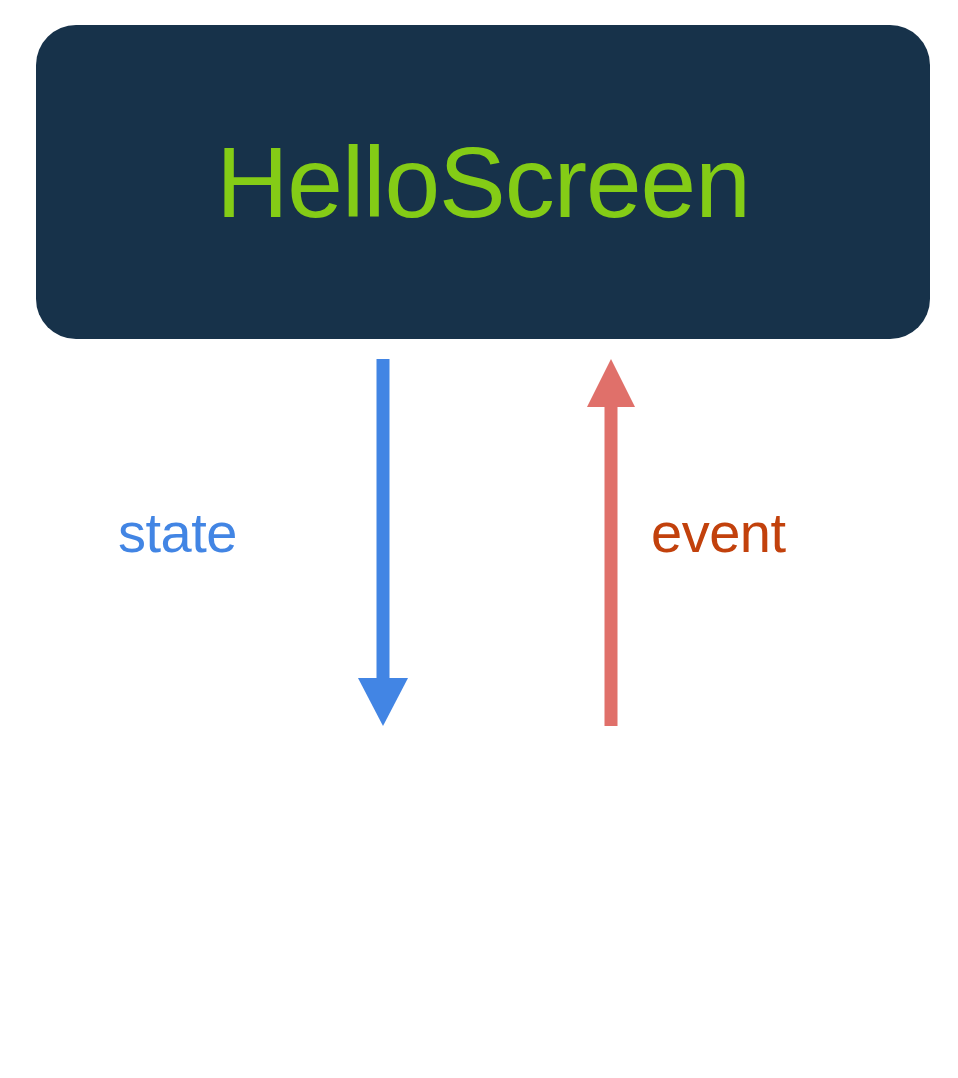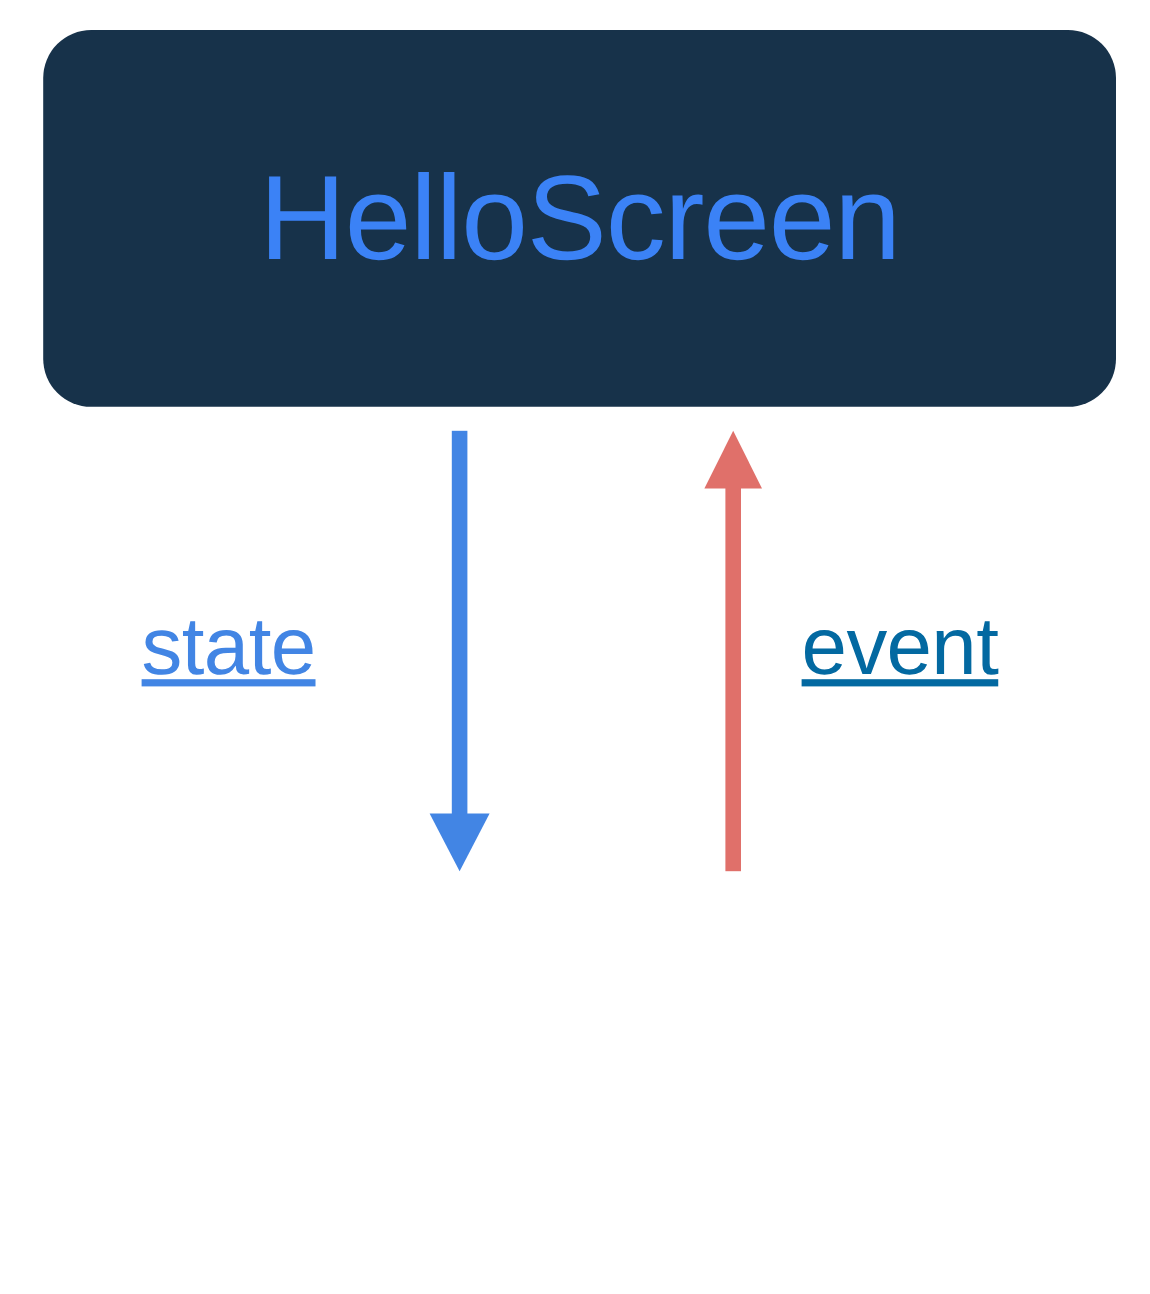--- a/index.html
+++ b/index.html
@@ -29,21 +29,21 @@
     background: #17324a;
     border-radius: 40px;
     color: #ffffff;
   }
   .node-label {
     font-family: "Liberation Sans", sans-serif;
     font-weight: 400;
     letter-spacing: -1px;
     line-height: 1;
     white-space: nowrap;
-    color: #3b82f6;
+    color: #84cc16;
   }
 
   #node-hello-screen {
     left: 36px;
     top: 25px;
     width: 894px;
     height: 314px;
   }
   #node-hello-screen .node-label {
     font-size: 100px;
@@ -66,34 +66,33 @@
     width: 958px;
     height: 1078px;
     overflow: visible;
     pointer-events: none;
   }
 
   .edge-label {
     position: absolute;
     font-family: "Liberation Sans", sans-serif;
     font-weight: 400;
-    font-size: 68px;
+    font-size: 56px;
     line-height: 1;
     white-space: nowrap;
     letter-spacing: -0.5px;
-    text-decoration: underline;
   }
   #edge-label-state {
     color: #4285e4;
     left: 118px;
     top: 505px;
   }
   #edge-label-event {
-    color: #0369a1;
-    left: 668px;
+    color: #c2410c;
+    left: 651px;
     top: 505px;
   }
 </style>
 </head>
 <body>
 
 <div id="diagram">
 
   <div class="node-box" id="node-hello-screen">
     <span class="node-label">HelloScreen</span>

